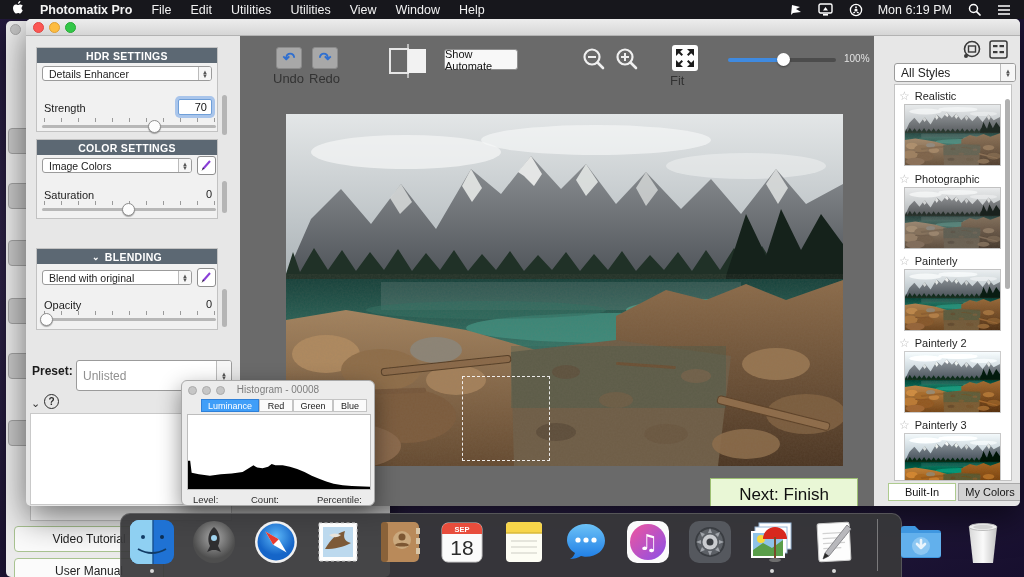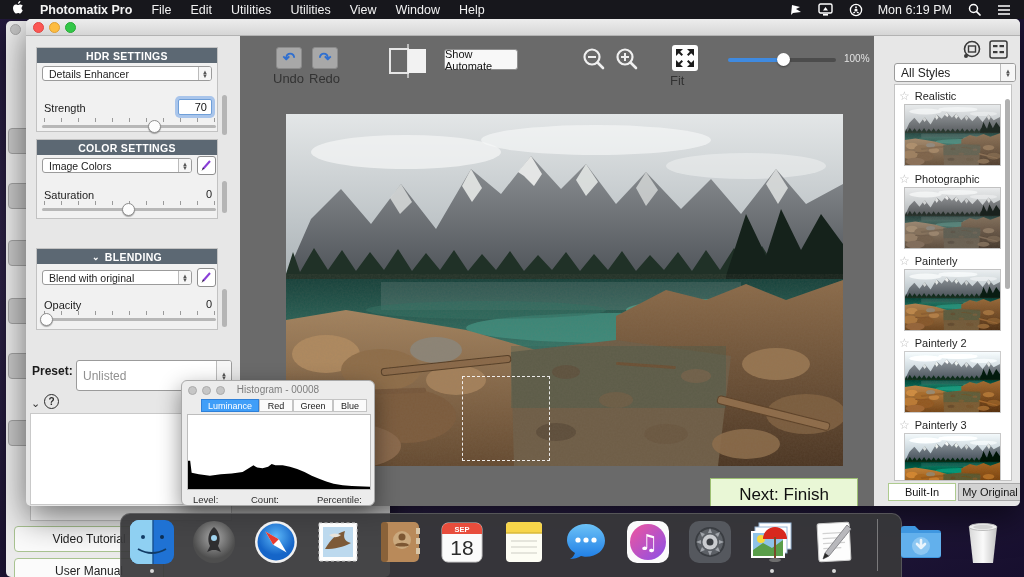--- a/index.html
+++ b/index.html
@@ -805,21 +805,21 @@
 </svg>
 </div>
 
   </div>
   <div class="sbar" style="left:979px;top:80px;height:190px;background:#b0b0b0"></div>
 
   <div class="rtab" style="left:862px;top:464px;width:68px;background:#fff;border:1px solid #aecb8f">
     <span>Built-In</span>
     </div>
   <div class="rtab" style="left:932px;top:464px;width:64px;background:#d2d2d2;border:1px solid #a9a9a9">
-    <span>My Original</span>
+    <span>My Colors</span>
     </div>
 </div>
 
 <div class="ab hwin">
   <div class="hdot" style="left:6px"></div>
   <div class="hdot" style="left:20px"></div>
   <div class="hdot" style="left:34px"></div>
   <div class="htitle">Histogram - 00008</div>
   <div class="htab active" style="left:19px;width:58px">
       <span>Luminance</span>

